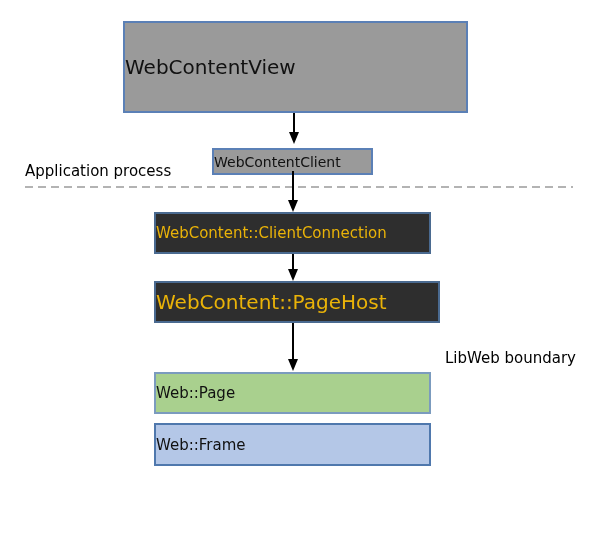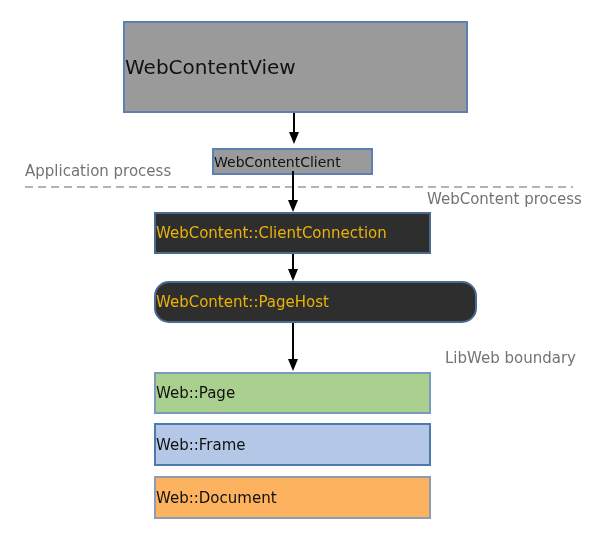--- a/index.html
+++ b/index.html
@@ -10,21 +10,21 @@
   .node {
     position:absolute; box-sizing:border-box;
     display:flex; align-items:center; justify-content:flex-start;
     text-align:center; color:#111111;
   }
   .node-gray  { background:#9a9a9a; border:2px solid #5b80b6; }
   .node-dark  { background:#2e2e2e; border:2px solid #4a6a90; color:#eab308; }
   .n-view     { left:123px; top:21px;  width:345px; height:92px; font-size:20px; }
   .n-client   { left:212px; top:148px; width:161px; height:27px; font-size:14px; }
   .n-cc       { left:154px; top:212px; width:277px; height:42px; font-size:15px; }
-  .n-ph       { left:154px; top:281px; width:323px; height:42px; font-size:15px;border-radius:15px; }
+  .n-ph       { left:154px; top:281px; width:286px; height:42px; font-size:20px; }
   .n-page     { left:154px; top:372px; width:277px; height:42px; font-size:15px;
                 background:#a9d08e; border:2px solid #7b9bbe; }
   .n-frame    { left:154px; top:423px; width:277px; height:43px; font-size:15px;
                 background:#b4c7e7; border:2px solid #4f78ad; }
   .n-doc      { left:154px; top:476px; width:277px; height:43px; font-size:15px;
                 background:#fcb25e; border:2px solid #8d9cb4; }
 
   .arrow { position:absolute; width:2px; background:#000000; }
   .arrow::after {
     content:""; position:absolute; top:100%; left:-4px; width:0; height:0;
@@ -34,21 +34,21 @@
   .a1 { left:293px; top:113px; height:19px; }
   .a2 { left:292px; top:171px; height:29px; }
   .a3 { left:292px; top:254px; height:15px; }
   .a4 { left:292px; top:323px; height:36px; }
 
   .divider {
     position:absolute; left:25px; top:186px; width:548px; height:2px;
     background:repeating-linear-gradient(to right,
       #b3b3b3 0px, #b3b3b3 8px, transparent 8px, transparent 13px);
   }
-  .rlabel { position:absolute; font-size:15px; color:#737373; white-space:nowrap; }
+  .rlabel { position:absolute; font-size:15px; color:#000000; white-space:nowrap; }
   .l-app    { left:25px;  top:162px; }
   .l-wcproc { left:427px; top:190px; }
   .l-libweb { left:445px; top:349px;text-align:right; }
 </style>
 </head>
 <body>
 
 <div class="canvas">
 
   <div class="node node-gray n-view">
@@ -58,21 +58,20 @@
   <div class="arrow a1"></div>
 
   <div class="node node-gray n-client">
     <span>WebContentClient</span>
   </div>
 
   <div class="rlabel l-app">Application process</div>
 
   <div class="divider"></div>
 
-  <div class="rlabel l-wcproc">WebContent process</div>
 
   <div class="arrow a2"></div>
 
   <div class="node node-dark n-cc">
     <span>WebContent::ClientConnection</span>
   </div>
 
   <div class="arrow a3"></div>
 
   <div class="node node-dark n-ph">
@@ -84,17 +83,14 @@
   <div class="rlabel l-libweb">LibWeb boundary</div>
 
   <div class="node n-page">
     <span>Web::Page</span>
   </div>
 
   <div class="node n-frame">
     <span>Web::Frame</span>
   </div>
 
-  <div class="node n-doc">
-    <span>Web::Document</span>
-  </div>
 
 </div>
 
 </body></html>

